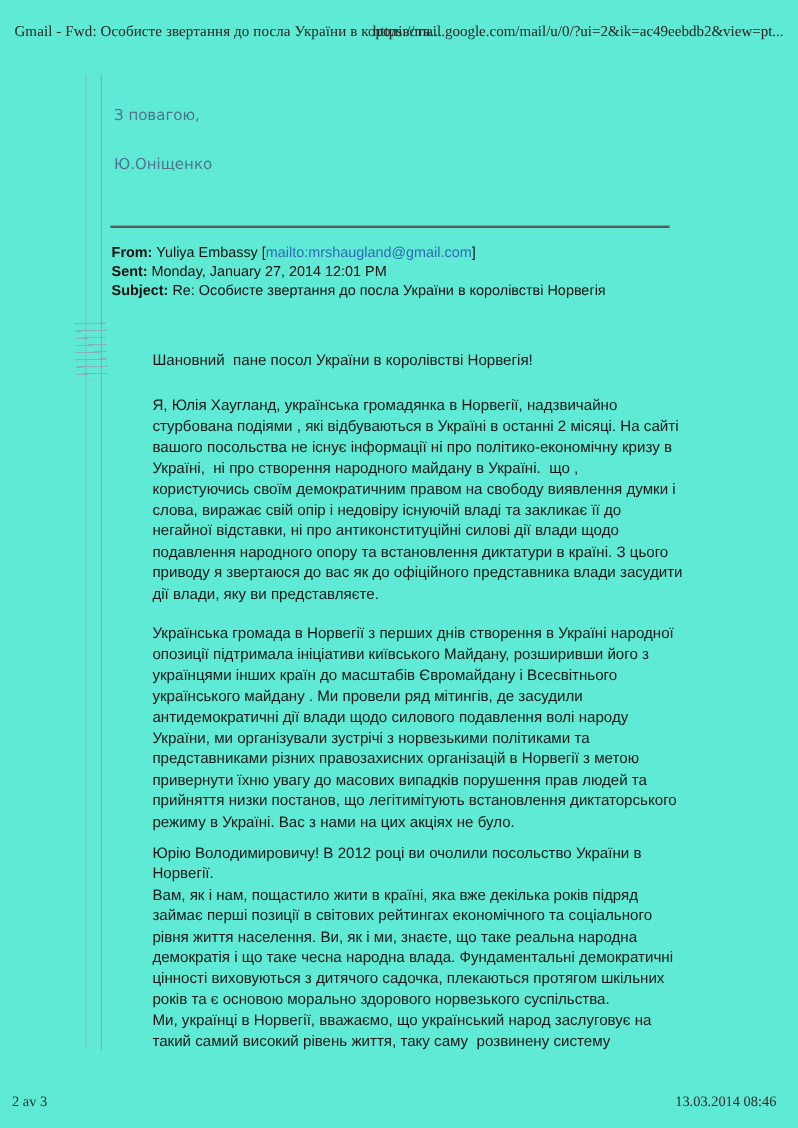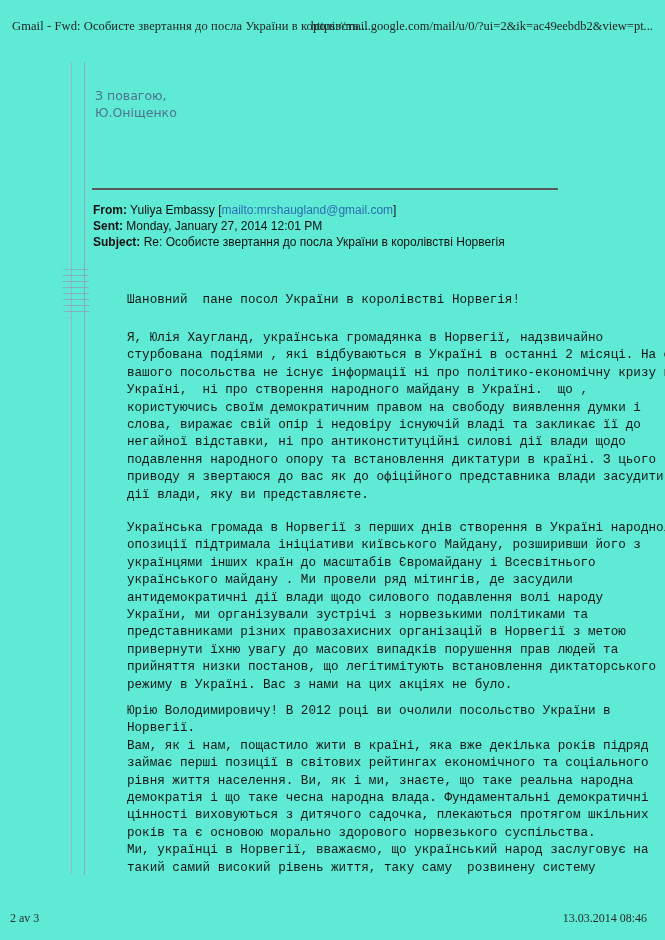--- a/index.html
+++ b/index.html
@@ -48,41 +48,41 @@
       transparent 1px, transparent 6px);
     transform:rotate(-2deg);
   }
   
   .sig {
     position:absolute; left:95px;
     font-family:"DejaVu Sans", sans-serif;
     font-size:12.5px; color:#4e7490;
   }
   .sig-closing { top:88px; }
-  .sig-name    { top:105px; }
+  .sig-name    { top:129px; }
   
   .rule {
     position:absolute; left:92px; top:188px;
     width:466px; height:1.5px; background:#595959;
   }
   
   .mail-headers {
     position:absolute; left:93px; top:202px;
     font-family:"Liberation Sans", sans-serif;
     font-size:12px; line-height:16px; color:#101010;
     white-space:nowrap;
   }
   .mail-headers .lbl { font-weight:bold; }
   .mail-headers a.mailto {
     color:#2e6cb5; text-decoration:none;text-align:right;
   }
   
   .letter-text {
     position:absolute; left:127px;
-    font-family:Liberation Mono, monospace;
+    font-family:Liberation Sans, sans-serif;
     font-size:12.6px; line-height:17.4px;
     color:#161616;
     white-space:pre;
   }
   .salutation { top:292px; }
   .para-1 { top:330px; }
   .para-2 { top:520px; }
   .para-3 { top:703px; }
 </style>
 </head>

